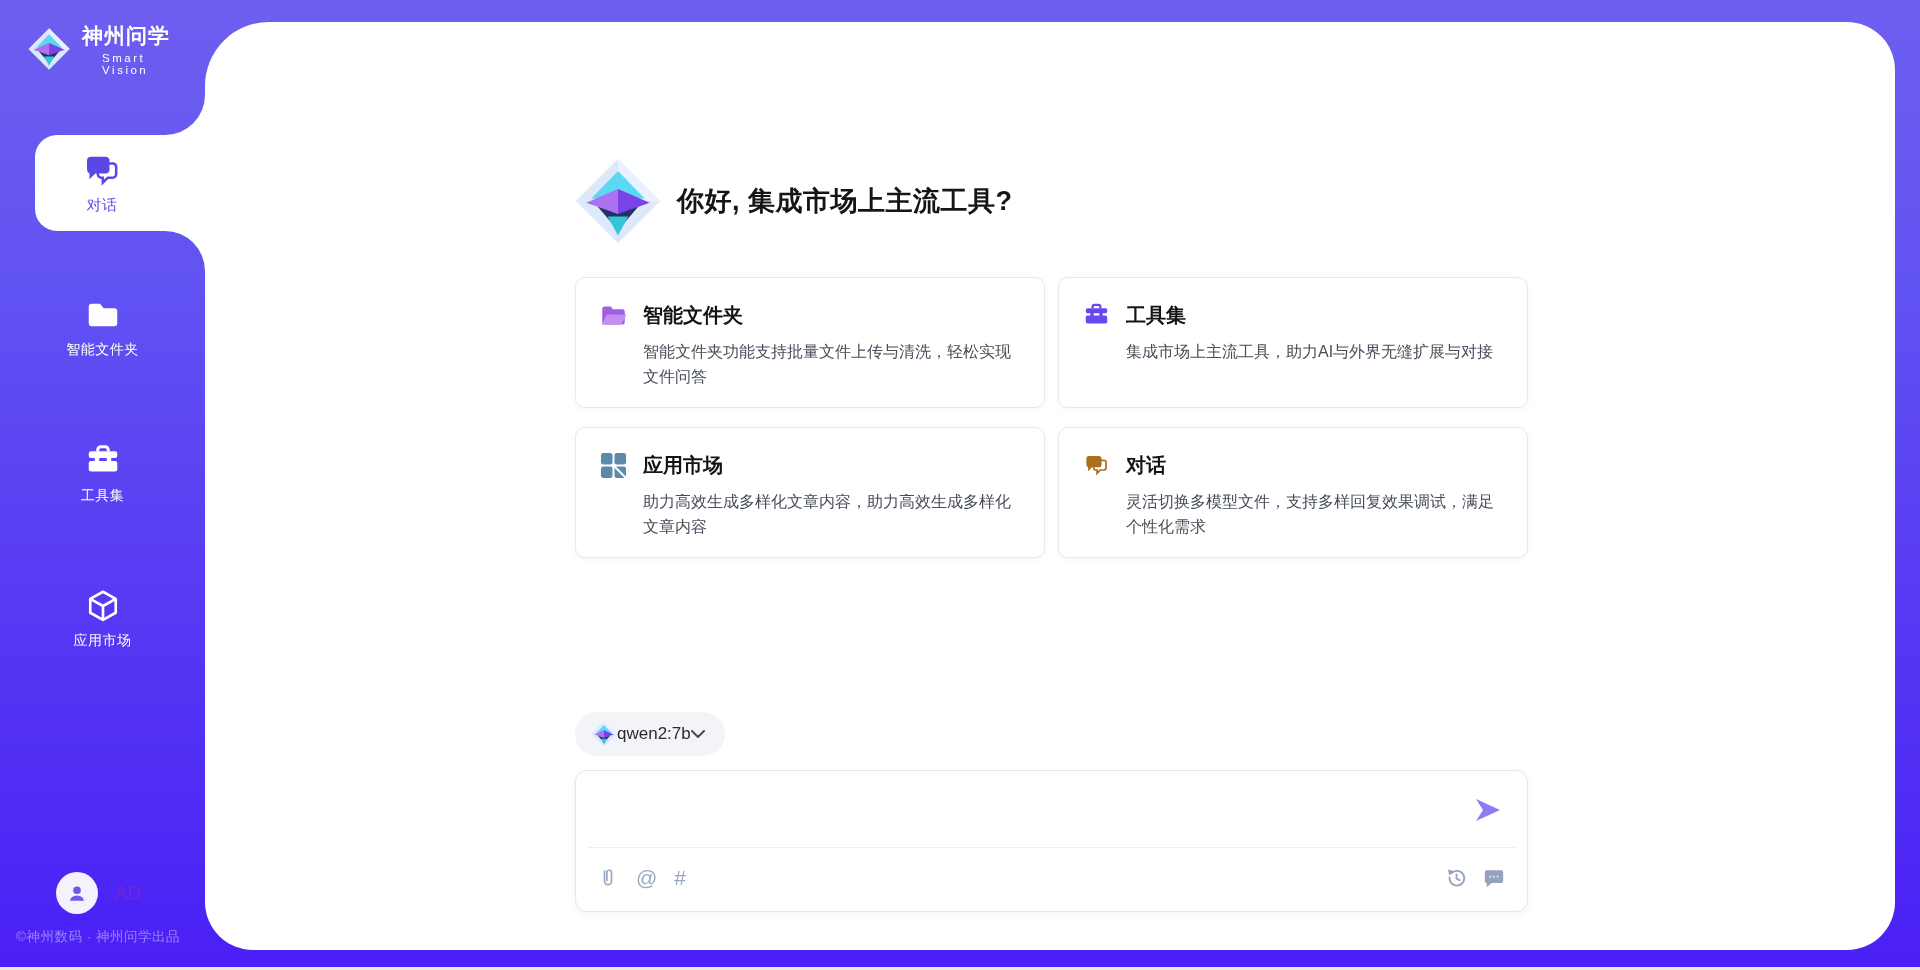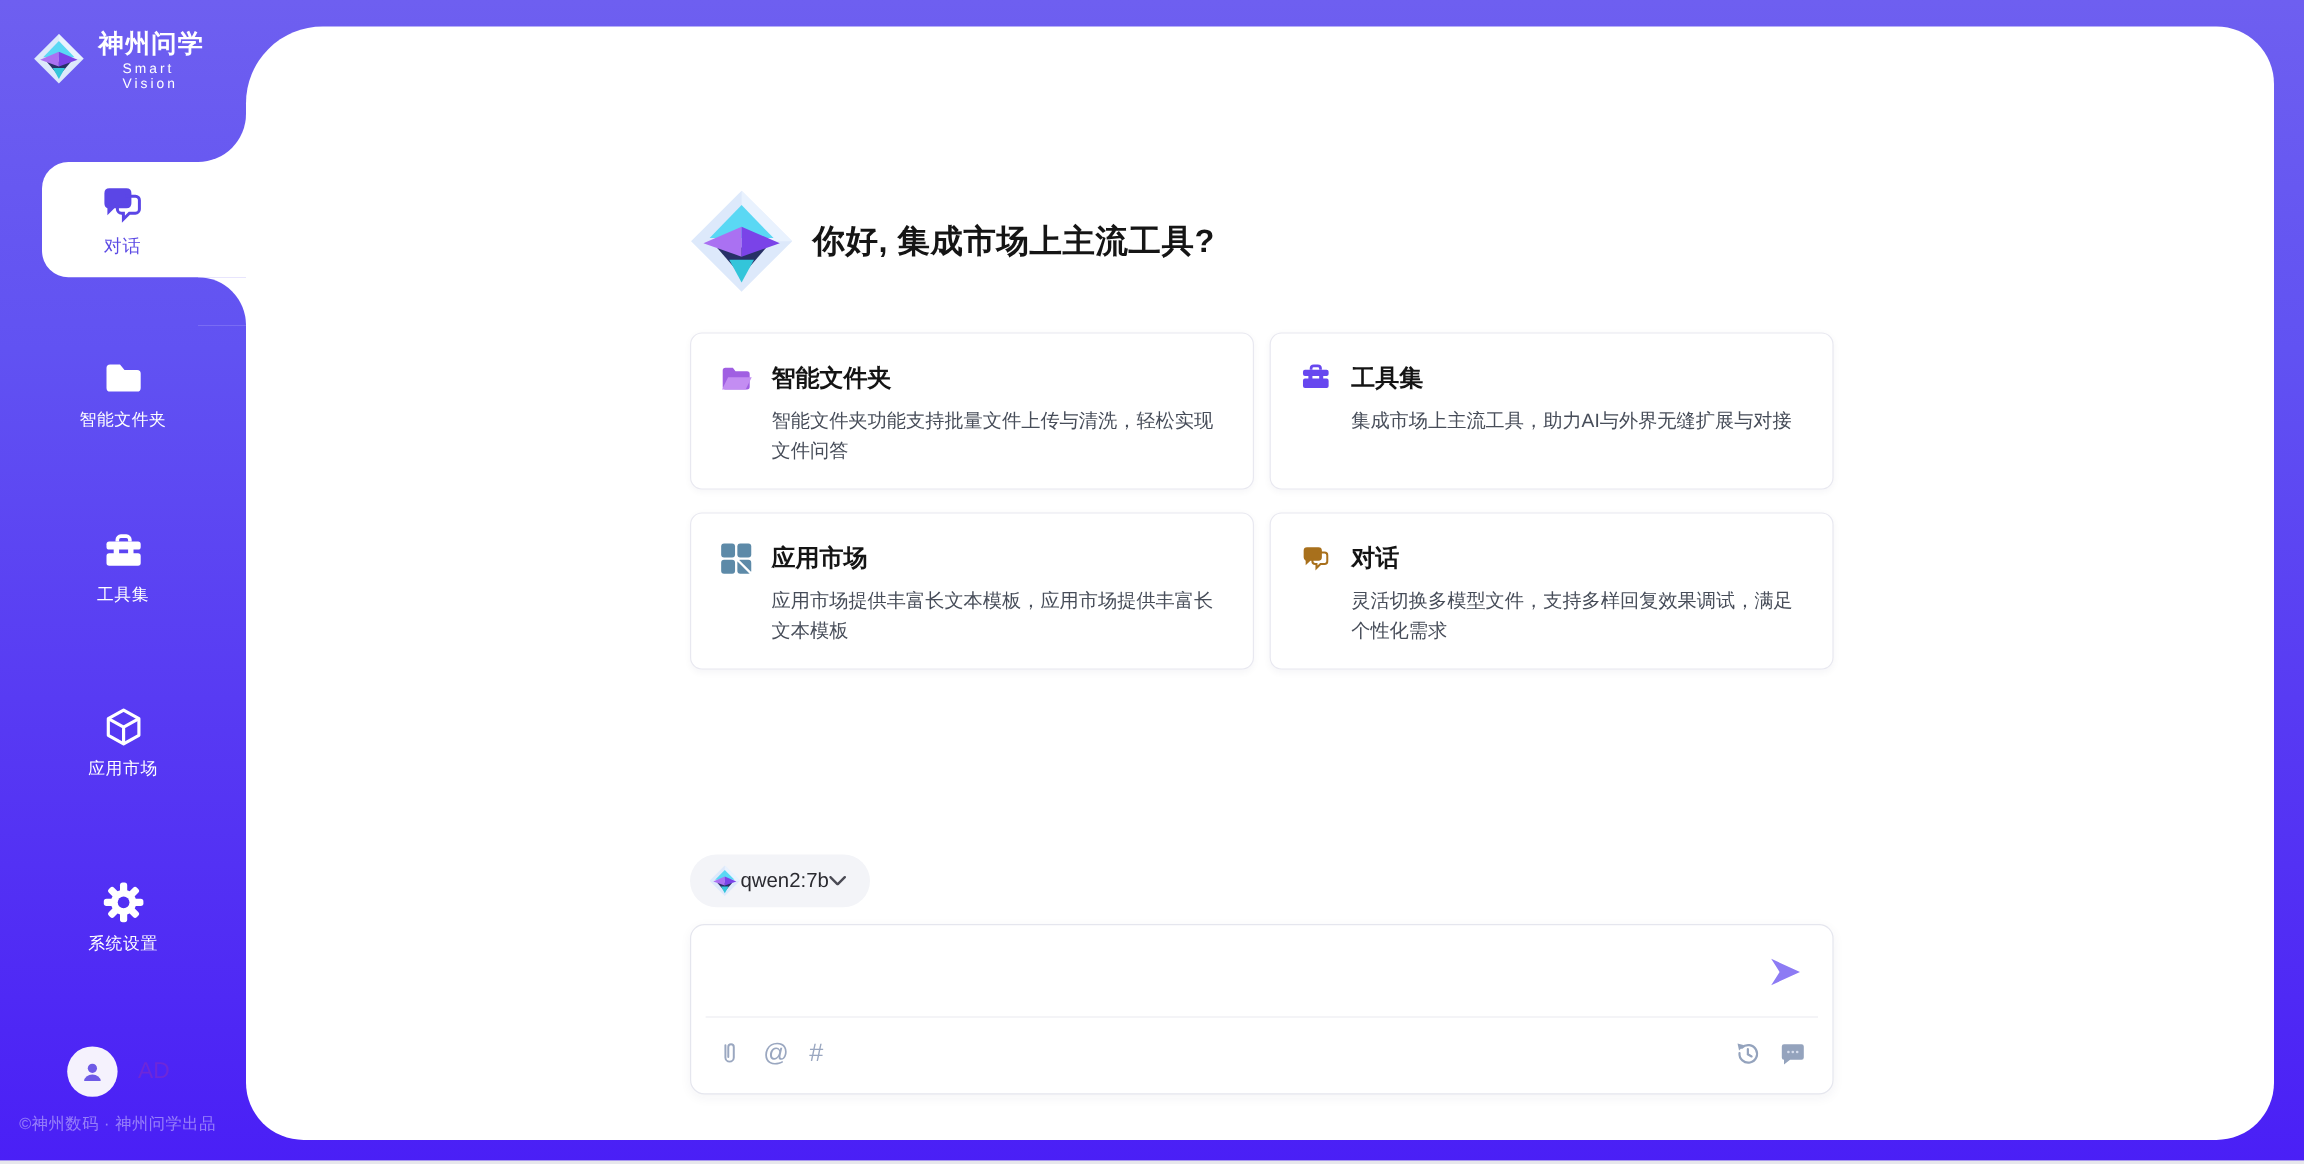--- a/index.html
+++ b/index.html
@@ -204,26 +204,20 @@
         <use href="#ic-toolbox"></use>
       </svg>
     <span class="nav-label">工具集</span>
   </div>
   <div class="nav-item" style="top:581px">
     <svg class="nav-icon">
         <use href="#ic-cube"></use>
       </svg>
     <span class="nav-label">应用市场</span>
   </div>
-  <div class="nav-item" style="top:727px">
-    <svg class="nav-icon">
-        <use href="#ic-gear"></use>
-      </svg>
-    <span class="nav-label">系统设置</span>
-  </div>
 
   <div class="user-row">
     <div class="avatar">
       <svg width="22" height="22">
           <use href="#ic-person"></use>
         </svg>
     </div>
     <span class="user-name">AD</span>
   </div>
 
@@ -259,21 +253,21 @@
         </div>
         <p class="card-desc">集成市场上主流工具，助力AI与外界无缝扩展与对接</p>
       </div>
       <div class="card">
         <div class="card-head">
           <svg class="card-icon" style="color:#5d8aa8">
               <use href="#ic-grid"></use>
             </svg>
           <span class="card-title">应用市场</span>
         </div>
-        <p class="card-desc">应用市场提供丰富长文本模板，应用市场提供丰富长文本模板</p>
+        <p class="card-desc">助力高效生成多样化文章内容，助力高效生成多样化文章内容</p>
       </div>
       <div class="card">
         <div class="card-head">
           <svg class="card-icon" style="color:#a8701c">
               <use href="#ic-chat"></use>
             </svg>
           <span class="card-title">对话</span>
         </div>
         <p class="card-desc">灵活切换多模型文件，支持多样回复效果调试，满足个性化需求</p>
       </div>

